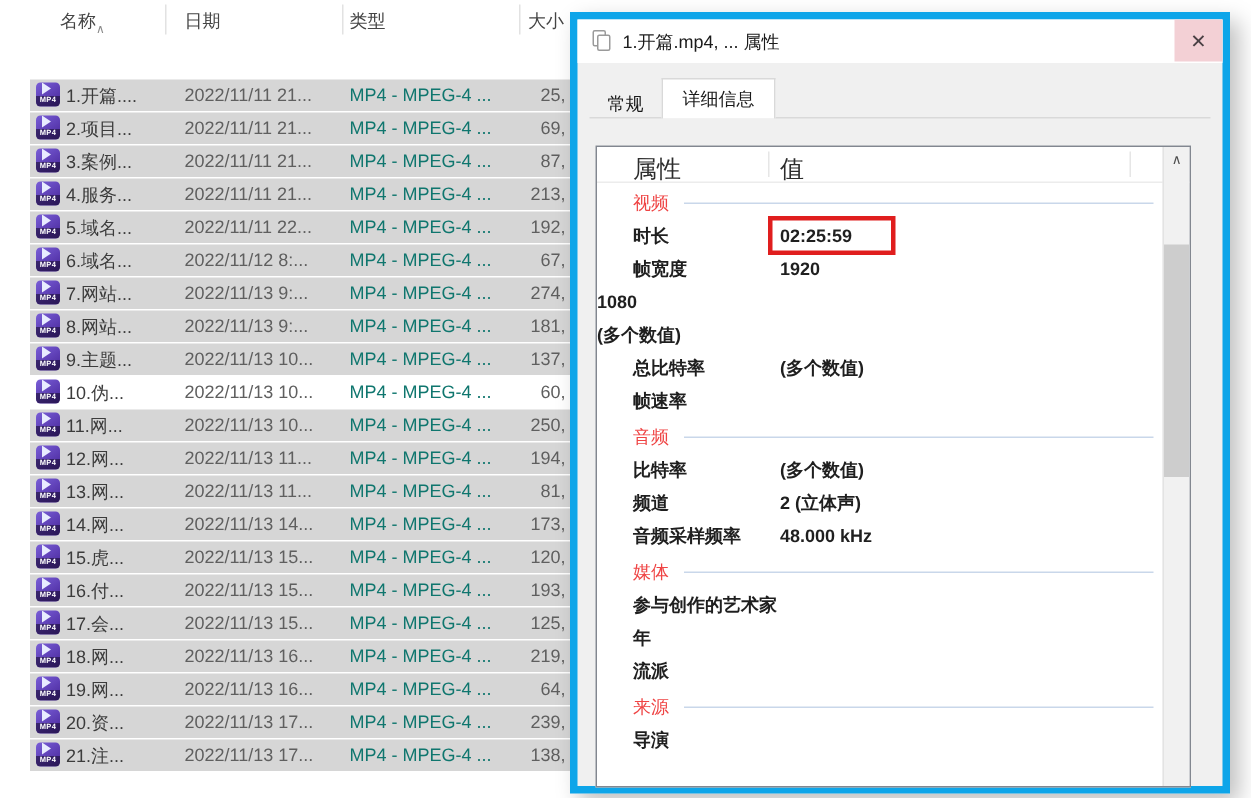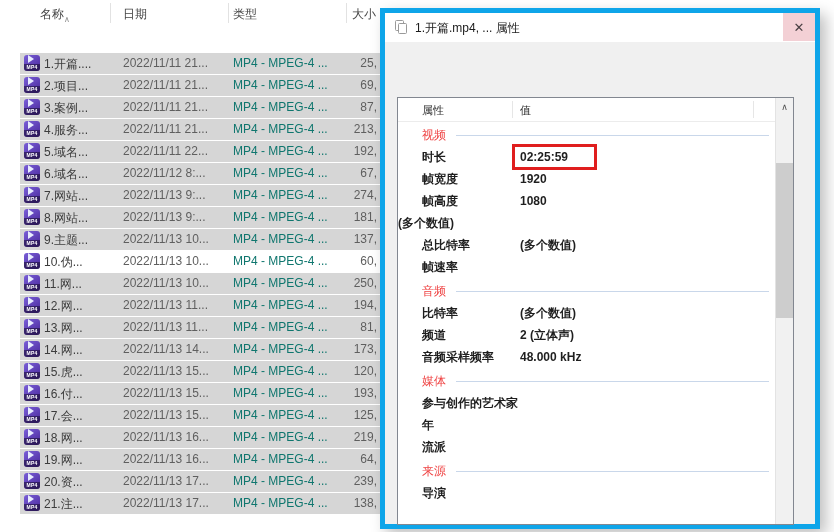--- a/index.html
+++ b/index.html
@@ -46,21 +46,21 @@
   .close-btn span{font-size:13px;color:#4a4044;line-height:13px;}
 
   .tabstrip{position:absolute;left:8px;right:8px;top:38px;height:27px;border-bottom:1px solid #d9d9d9;}
   .tab{display:inline-block;font-size:12px;color:#1a1a1a;vertical-align:bottom;}
   .tab.inactive{padding:4px 12px 3px 12px;margin-top:6px;height:14px;}
   .tab.active{background:#ffffff;border:1px solid #d9d9d9;border-bottom:none;
     padding:5px 13px 5px 13px;margin-bottom:-1px;height:16px;position:relative;z-index:2;}
 
   .listbox{position:absolute;left:12px;top:84px;width:395px;height:426px;background:#ffffff;
     border:1px solid #828790;overflow:hidden;}
-  .lb-header{position:relative;height:23px;border-bottom:1px solid #ececec;font-size:11px;color:#2c2c2c;}
+  .lb-header{position:relative;height:23px;border-bottom:1px solid #ececec;font-size:16px;color:#2c2c2c;}
   .lb-header .col-prop{position:absolute;left:24px;top:5px;}
   .lb-header .col-val{position:absolute;left:122px;top:5px;}
   .lb-header .vsep{position:absolute;top:3px;width:1px;height:17px;background:#e6e6e6;}
 
   .detail-rows{padding-right:24px;}
   .d-section{display:flex;align-items:center;height:21px;margin-top:3px;padding-left:24px;
     font-size:12px;color:#ef4444;}
   .d-section .rule{flex:1;height:1px;background:#c9d7ea;margin-left:10px;}
   .d-row{display:flex;align-items:center;height:22px;font-size:12px;color:#1f1f1f;font-weight:bold;}
   .d-label{width:98px;padding-left:24px;white-space:nowrap;flex:none;}
@@ -309,20 +309,23 @@
           <rect x="2.5" y="1.5" width="8" height="10" rx="1" fill="#ffffff" stroke="#9a9a9a"></rect>
           <rect x="5.5" y="4.5" width="8" height="10" rx="1" fill="#ffffff" stroke="#9a9a9a"></rect>
         </svg>
       </span>
       <span class="dlg-title">1.开篇.mp4, ... 属性</span>
       <div class="close-btn">
         <span>✕</span>
       </div>
     </div>
 
+    <div class="tabstrip">
+      <span class="tab inactive">常规</span><span class="tab active">详细信息</span>
+    </div>
 
     <div class="listbox">
       <div class="lb-header">
         <span class="col-prop">属性</span>
         <span class="col-val">值</span>
         <span class="vsep" style="left:114px"></span>
         <span class="vsep" style="left:355px"></span>
       </div>
       <div class="detail-rows" id="detail-rows">
           <div class="d-section">
@@ -331,21 +334,20 @@
           </div>
           <div class="d-row">
             <span class="d-label">时长</span>
             <span class="d-value"><span class="ann-box" style="border-color: rgb(224, 30, 30);">02:25:59</span></span>
           </div>
           <div class="d-row">
             <span class="d-label">帧宽度</span>
             <span class="d-value">1920</span>
           </div>
           <div class="d-row">
-            <span class="d-label">帧高度</span>
             <span class="d-value">1080</span>
           </div>
           <div class="d-row">
             <span class="d-value">(多个数值)</span>
           </div>
           <div class="d-row">
             <span class="d-label">总比特率</span>
             <span class="d-value">(多个数值)</span>
           </div>
           <div class="d-row">

